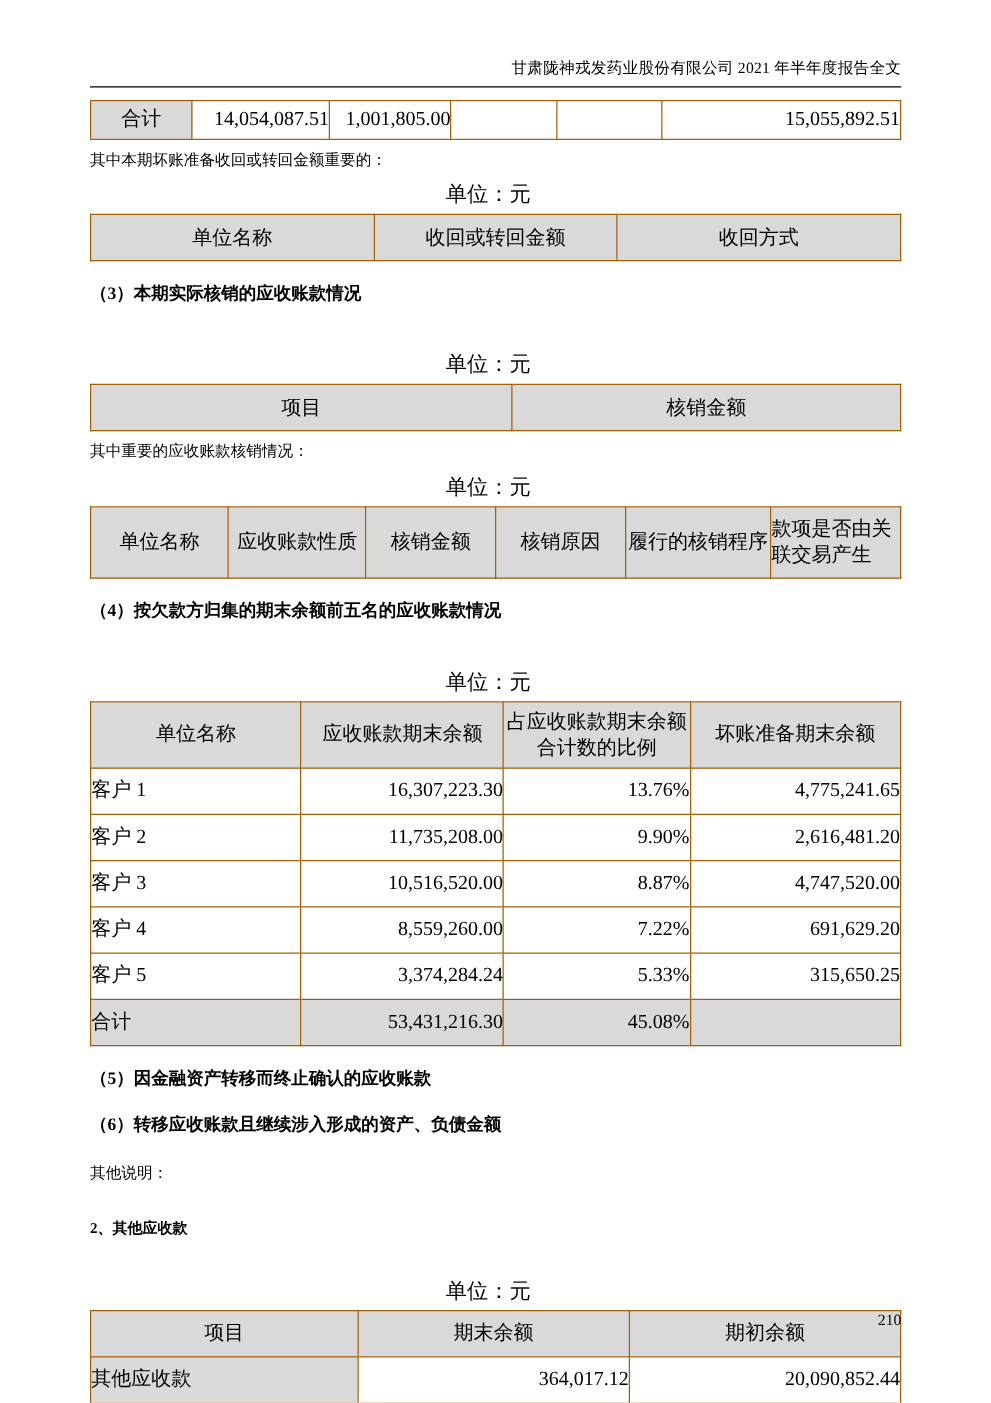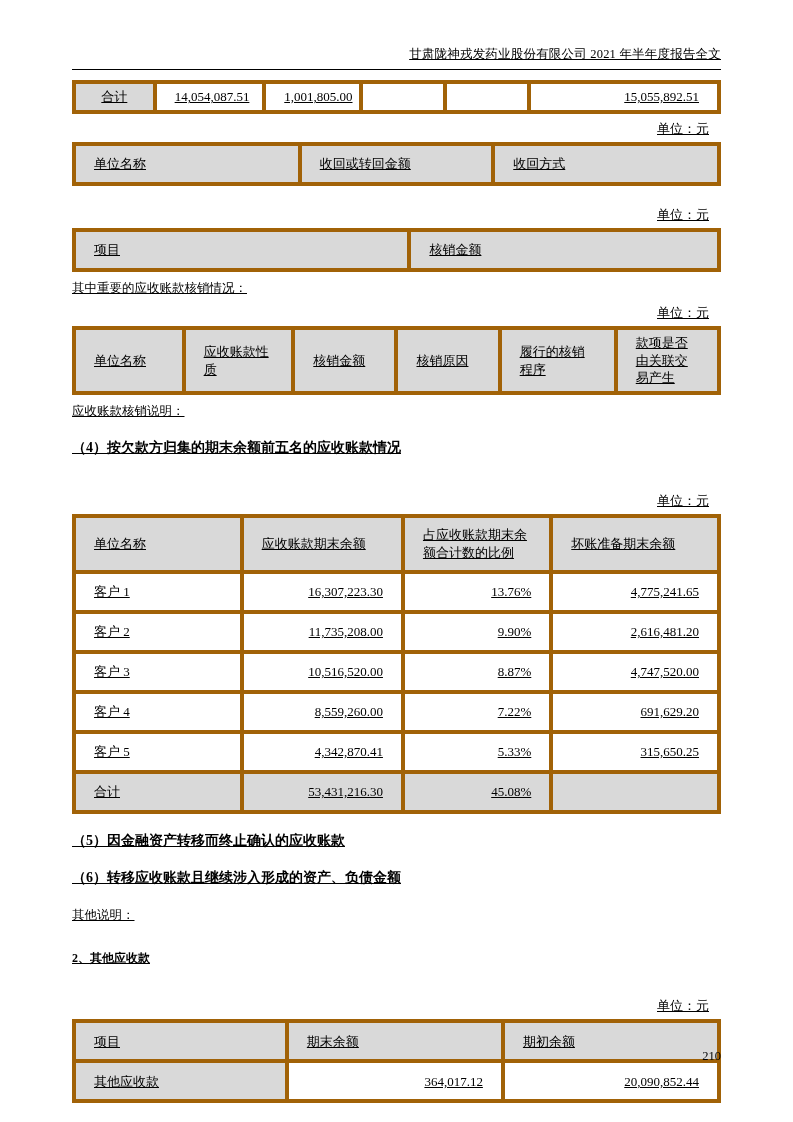--- a/index.html
+++ b/index.html
@@ -13,65 +13,65 @@
     font-family: "Liberation Serif", "DejaVu Serif", serif;
     color: #000000;
     position: relative;
   }
   .page {
     width: 793px;
     height: 1122px;
     box-sizing: border-box;
     padding: 46px 72px 0 72px;
     position: relative;
-    text-decoration: underline;
   }
   .header {
     text-align: right;
     font-size: 12.5px;
     font-family: "Liberation Serif", "DejaVu Serif", serif;
     padding-bottom: 6px;
     letter-spacing: 0.2px;
   }
   .header-rule {
     border-top: 1.6px solid #000;
     margin-bottom: 10px;
   }
   table.doc {
     border-collapse: collapse;
     width: 100%;
     table-layout: fixed;
   }
   table.doc td, table.doc th {
-    border: 4px solid #a16207;
-    font-size: 13px;
+    border: 1px solid #a16207;
+    font-size: 16px;
     font-family: "Liberation Serif", "DejaVu Serif", serif;
-    padding: 4px 18px;
+    padding: 4px 0;
     vertical-align: middle;
     line-height: 1.35;
   }
   .hdr-cell {
     background: #d9d9d9;
+    text-align: center;
     font-weight: normal;
   }
   .gray {
     background: #d9d9d9;
   }
   .c { text-align: center; }
   .r { text-align: right; margin-left: 13px; }
   .l { text-align: left; }
   .tall td { height: 28px; }
   .note {
     font-size: 12.5px;
     margin: 7px 0 7px 0;
     line-height: 1.5;
   }
   .unit {
-    font-size: 13px;
-    text-align: right;
+    font-size: 17px;
+    text-align: center;
     margin: 6px 12px 4px 0;
   }
   .heading {
     font-size: 14px;
     font-weight: bold;
     margin: 16px 0 14px 0;
     line-height: 1.5;
   }
   .heading-sm {
     font-size: 12px;
@@ -108,38 +108,40 @@
         <td class="gray c">合计</td>
         <td class="r">14,054,087.51</td>
         <td class="r">1,001,805.00</td>
         <td class="r"></td>
         <td class="r"></td>
         <td class="r">15,055,892.51</td>
       </tr>
     </tbody>
   </table>
 
+  <div class="note">其中本期坏账准备收回或转回金额重要的：</div>
 
   <div class="unit">单位：元</div>
 
   <table class="doc">
     <colgroup>
       <col style="width:35%">
       <col style="width:30%">
       <col style="width:35%">
     </colgroup>
     <tbody>
       <tr class="tall">
         <td class="hdr-cell">单位名称</td>
         <td class="hdr-cell">收回或转回金额</td>
         <td class="hdr-cell">收回方式</td>
       </tr>
     </tbody>
   </table>
 
+  <div class="heading">（3）本期实际核销的应收账款情况</div>
 
   <div class="spacer-md"></div>
 
   <div class="unit">单位：元</div>
 
   <table class="doc">
     <colgroup>
       <col style="width:52%">
       <col style="width:48%">
     </colgroup>
@@ -169,21 +171,20 @@
         <td class="hdr-cell" style="height:48px">单位名称</td>
         <td class="hdr-cell">应收账款性质</td>
         <td class="hdr-cell">核销金额</td>
         <td class="hdr-cell">核销原因</td>
         <td class="hdr-cell">履行的核销程序</td>
         <td class="hdr-cell l">款项是否由关联交易产生</td>
       </tr>
     </tbody>
   </table>
 
-  <div class="note">应收账款核销说明：</div>
 
   <div class="heading">（4）按欠款方归集的期末余额前五名的应收账款情况</div>
 
   <div class="spacer-md"></div>
 
   <div class="unit">单位：元</div>
 
   <table class="doc">
     <colgroup>
       <col style="width:26%">
@@ -217,21 +218,21 @@
         <td class="r">4,747,520.00</td>
       </tr>
       <tr class="tall">
         <td class="l">客户 4</td>
         <td class="r">8,559,260.00</td>
         <td class="r">7.22%</td>
         <td class="r">691,629.20</td>
       </tr>
       <tr class="tall">
         <td class="l">客户 5</td>
-        <td class="r">4,342,870.41</td>
+        <td class="r">3,374,284.24</td>
         <td class="r">5.33%</td>
         <td class="r">315,650.25</td>
       </tr>
       <tr class="tall">
         <td class="gray l">合计</td>
         <td class="gray r">53,431,216.30</td>
         <td class="gray r">45.08%</td>
         <td class="gray r"></td>
       </tr>
     </tbody>

